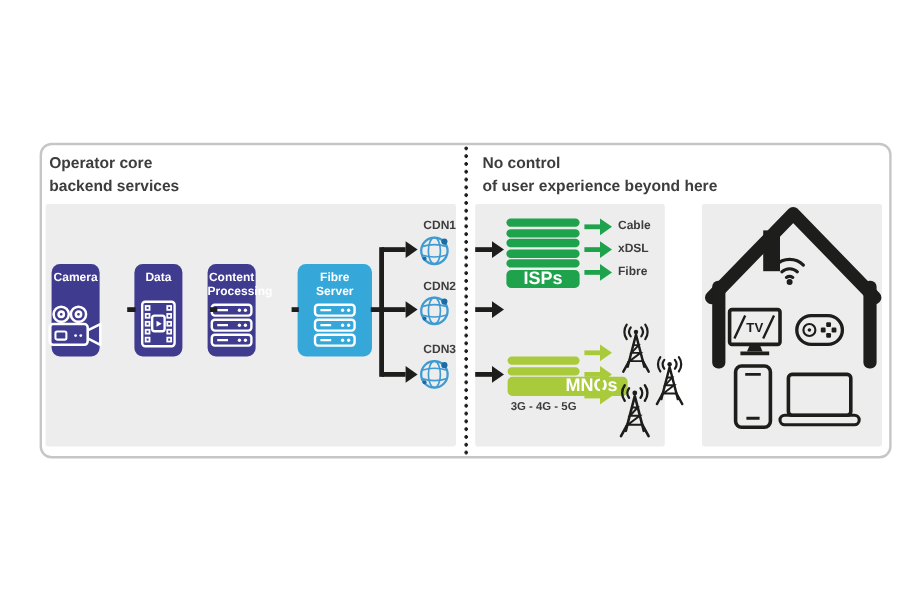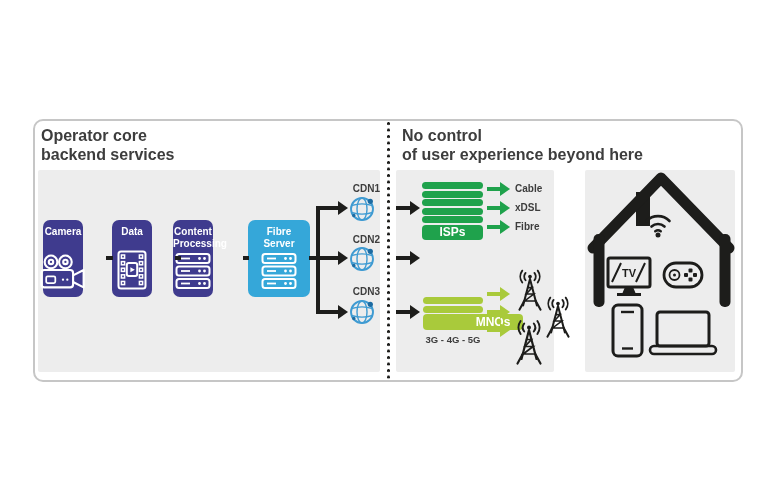--- a/index.html
+++ b/index.html
@@ -6,41 +6,41 @@
     --indigo:#3f3b8e; --blue:#35a7d9; --green:#1fa24c; --lime:#a9ca3b;
     --panel_gray:#ededed; --frame_border:#c6c6c6; --ink:#1d1d1b;
     --text_dark:#3d3d3d; --globe_blue:#3f9bd2; --globe_dark:#1c6ba2; --white:#ffffff;
   }
   html,body{margin:0;padding:0;background:#fff;}
   .stage{position:relative;width:768px;height:497px;margin:0 auto;background:#fff;
          overflow:hidden;font-family:"Liberation Sans",sans-serif;color:var(--text_dark);}
   .frame{position:absolute;left:33px;top:119px;width:710px;height:263px;
          border:2px solid var(--frame_border);border-radius:10px;background:#fff;box-sizing:border-box;}
   .panel{position:absolute;background:var(--panel_gray);border-radius:2px;}
-  .title{position:absolute;font-size:16px;font-weight:bold;line-height:19px;color:var(--text_dark);white-space:pre-line;}
+  .title{position:absolute;font-size:13px;font-weight:bold;line-height:19px;color:var(--text_dark);white-space:pre-line;}
   .divider{position:absolute;left:387px;top:122px;width:3px;height:258px;
            background-image:radial-gradient(circle at 1.5px 1.6px,var(--ink) 1.3px,rgba(0,0,0,0) 1.7px);
            background-size:3px 6.5px;background-repeat:repeat-y;}
   .pbox{position:absolute;width:40px;height:77px;border-radius:7px;background:var(--indigo);color:#fff;}
   .pbox.blue{background:var(--blue);}
   .pbox .lbl{font-size:10px;font-weight:bold;text-align:center;line-height:11.5px;padding-top:6px;white-space:pre-line;}
   .pbox svg{position:absolute;bottom:7px;left:50%;transform:translateX(-50%);}
   .hline{position:absolute;height:4px;background:var(--ink);}
   .vline{position:absolute;width:4px;background:var(--ink);}
   .harrow{position:absolute;height:4px;background:var(--ink);}
   .harrow::after{content:"";position:absolute;right:-10px;top:-5px;width:0;height:0;
       border-left:10px solid var(--ink);border-top:7px solid transparent;border-bottom:7px solid transparent;}
   .harrow.green{background:var(--green);} .harrow.green::after{border-left-color:var(--green);}
   .harrow.lime{background:var(--lime);} .harrow.lime::after{border-left-color:var(--lime);}
   .cdn-label{position:absolute;width:36px;text-align:right;font-size:10px;font-weight:bold;color:var(--text_dark);}
   .globe{position:absolute;width:28px;height:28px;}
   .bar{position:absolute;border-radius:3.5px;background:var(--green);}
   .bar.lime{background:var(--lime);}
   .bar-label{position:absolute;border-radius:4px;background:var(--green);color:#fff;
-             font-size:12px;font-weight:bold;text-align:center;line-height:15px;}
+             font-size:15px;font-weight:bold;text-align:center;line-height:15px;}
   .bar-label.lime{background:var(--lime);line-height:16px;}
   .out-label{position:absolute;font-size:10px;font-weight:bold;color:var(--text_dark);line-height:12px;}
   .caption{position:absolute;font-size:9.5px;font-weight:bold;color:var(--text_dark);text-align:center;}
   .tower{position:absolute;}
 </style>
 </head>
 <body>
 
 <div class="stage">
   <div class="frame"></div>

